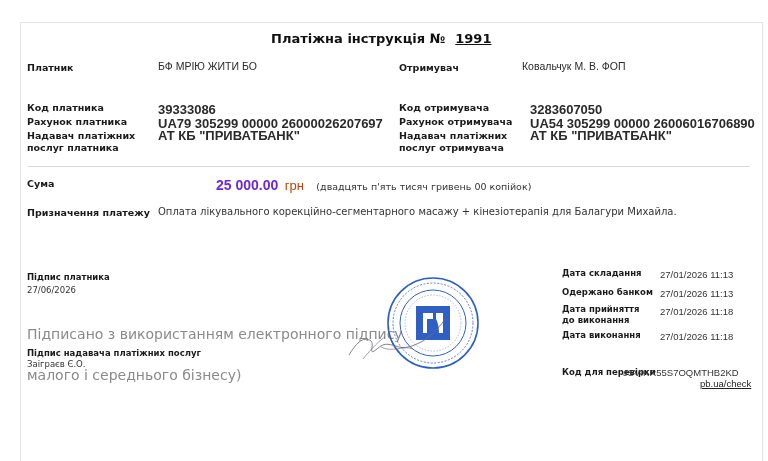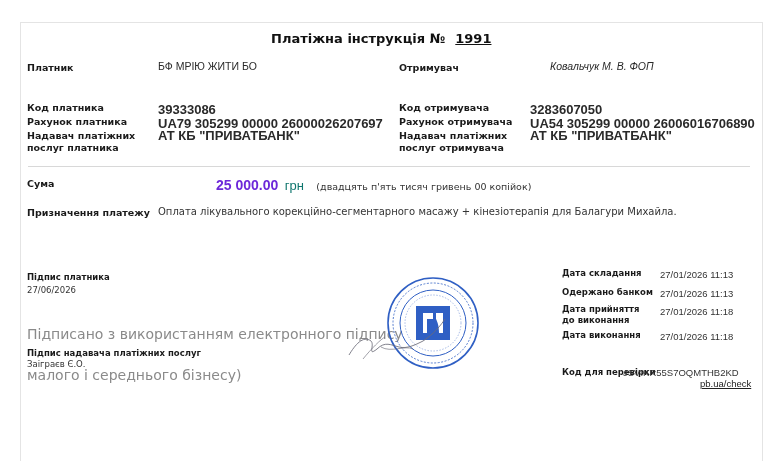--- a/index.html
+++ b/index.html
@@ -9,21 +9,21 @@
           border:1px solid #e4e4e4; box-sizing:border-box; background:#fff; }
   .abs { position:absolute; white-space:nowrap; }
   .title { font-family:"DejaVu Sans", sans-serif; font-weight:bold; font-size:13px; color:#111; }
   .title .num { text-decoration:underline; margin-left:10px; }
   .lbl { font-family:"DejaVu Sans", sans-serif; font-weight:bold; font-size:9.5px; color:#1a1a1a; line-height:12px; }
   .val { font-size:10.5px; color:#2a2a2a; line-height:12px; }
   .val-sm { font-size:13px; color:#2a2a2a; line-height:12px;font-weight:bold; }
   .muted { font-size:14px; color:#8a8a8a; line-height:11px; font-family:"DejaVu Sans", sans-serif; }
   .divider { position:absolute; left:7px; width:722px; height:1px; background:#d8d8d8; }
   .amount { font-weight:bold; font-size:14px; color:#6d28d9; }
-  .currency { font-size:13px; color:#0f766e; margin-left:2px; }
+  .currency { font-size:13px; color:#c2410c; margin-left:2px; }
   .words { font-family:"DejaVu Sans", sans-serif; font-size:9.5px; color:#333; margin-left:8px; }
   .purpose { font-family:"DejaVu Sans", sans-serif; font-size:10px; color:#333; }
   .sig-lbl { font-family:"DejaVu Sans", sans-serif; font-weight:bold; font-size:8.5px; color:#1a1a1a; }
   .sig-val { font-family:"DejaVu Sans", sans-serif; font-size:8.5px; color:#333; line-height:11px; }
   .right-lbl { font-family:"DejaVu Sans", sans-serif; font-weight:bold; font-size:8.5px; color:#1a1a1a; line-height:11px;margin-left:30px; }
   .right-val { font-size:9.5px; color:#333; }
   .link { text-decoration:underline; color:#222; font-size:9.5px; }
 </style>
 </head>
 <body>
@@ -41,21 +41,21 @@
   <div class="abs val-sm" style="left:137px; top:81px;">39333086</div>
   <div class="abs lbl" style="left:6px; top:93px;">Рахунок платника</div>
   <div class="abs val-sm" style="left:137px; top:95px;">UA79 305299 00000 26000026207697</div>
   <div class="abs lbl" style="left:6px; top:107px;">
     <div>Надавач платіжних</div>
     <div>послуг платника</div>
   </div>
   <div class="abs val-sm" style="left:137px; top:107px;">АТ КБ "ПРИВАТБАНК"</div>
 
   <div class="abs lbl" style="left:378px; top:39px;">Отримувач</div>
-  <div class="abs val" style="left:529px; top:37px;font-style:italic;">Ковальчук М. В. ФОП</div>
+  <div class="abs val" style="left:501px; top:37px;">Ковальчук М. В. ФОП</div>
 
   <div class="abs lbl" style="left:378px; top:79px;">Код отримувача</div>
   <div class="abs val-sm" style="left:509px; top:81px;">3283607050</div>
   <div class="abs lbl" style="left:378px; top:93px;">Рахунок отримувача</div>
   <div class="abs val-sm" style="left:509px; top:95px;">UA54 305299 00000 26006016706890</div>
   <div class="abs lbl" style="left:378px; top:107px;">
     <div>Надавач платіжних</div>
     <div>послуг отримувача</div>
   </div>
   <div class="abs val-sm" style="left:509px; top:107px;">АТ КБ "ПРИВАТБАНК"</div>

